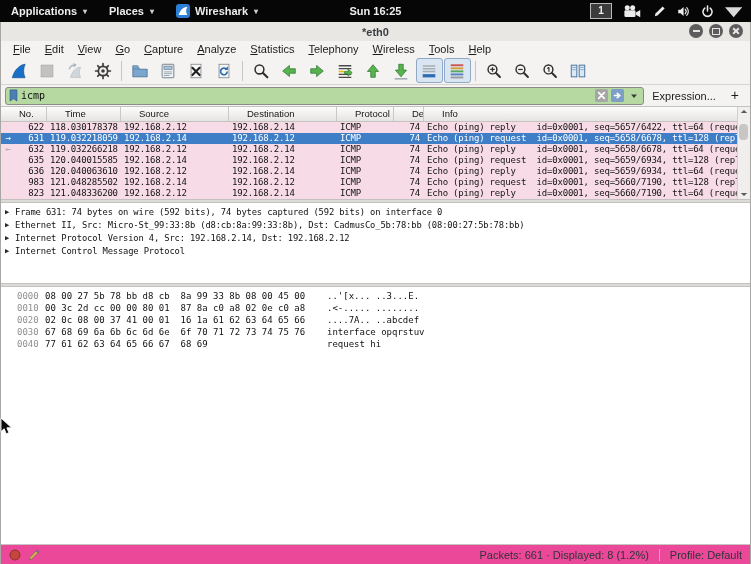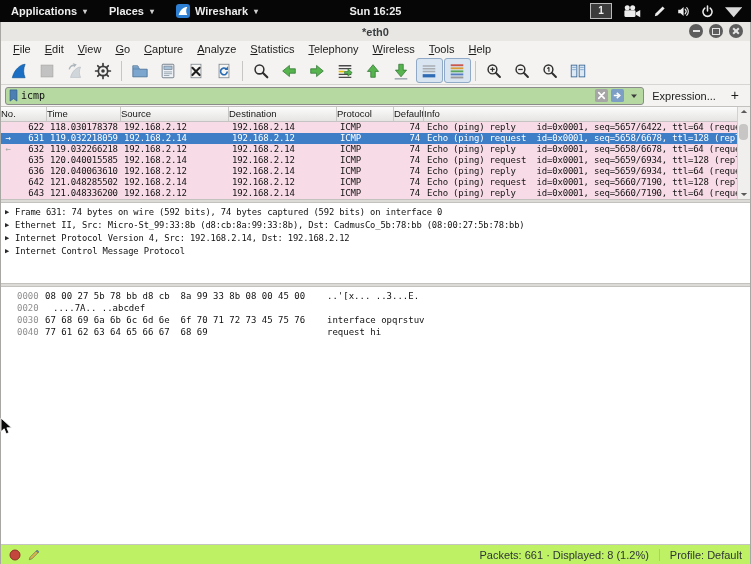--- a/index.html
+++ b/index.html
@@ -61,21 +61,21 @@
   .fbtn{width:13px;height:13px;display:inline-flex;align-items:center;justify-content:center}
   .fbtn svg{width:13px;height:13px;display:block}
   .fcaret svg{width:8px;height:8px}
   .expr{font-size:11px;color:#1c1c1c;padding:0 3px;white-space:nowrap;cursor:default}
   .addbtn{font-size:14px;color:#1c1c1c;padding:0 7px 2px 7px;cursor:default}
 
   
   .packetlist{height:92px;position:relative;background:#fff;overflow:hidden;flex:none}
   .pl-header{height:14px;display:flex;background:linear-gradient(#fcfcfc,#e5e4e2);
              border-bottom:1px solid #c5c4c2;font-size:9.5px;color:#161616}
-  .pl-hcell{border-right:1px solid #c9c8c6;padding:1px 0 0 0;box-sizing:border-box;
+  .pl-hcell{border-right:1px solid #c9c8c6;padding:1px 0 0 18px;box-sizing:border-box;
             overflow:hidden;white-space:nowrap}
   .w-no{width:46px}.w-time{width:74px}.w-src{width:108px}.w-dst{width:108px}
   .w-proto{width:57px}.w-len{width:30px}.w-info{flex:1;border-right:none}
   .pl-row{height:11px;display:flex;background:#f7dbe6;color:#141414;white-space:pre;
           font:9px "DejaVu Sans Mono",monospace;letter-spacing:-0.2px;line-height:11px}
   .pl-row.selected{background:#3d7ec6;color:#fff}
   .r-mark{width:14px;text-align:center;color:#a9a9a9;box-sizing:border-box}
   .pl-row.selected .r-mark{color:#fff}
   .r-no{width:32px;text-align:right;padding-right:3px;box-sizing:border-box}
   .r-time{width:74px;padding-left:3px;box-sizing:border-box}
@@ -100,21 +100,21 @@
   .det-arrow{width:10px;font-size:7px;color:#2a2a2a;letter-spacing:0;flex:none}
 
   
   .hexpane{flex:1;background:#fff;padding-top:3px;overflow:hidden}
   .hex-line{height:12px;display:flex;white-space:pre;font:9px "DejaVu Sans Mono",monospace;line-height:12px}
   .hx-off{width:38px;padding-left:16px;color:#8f8f8f;box-sizing:border-box;flex:none}
   .hx-bytes{width:274px;padding-left:6px;color:#111;box-sizing:border-box;flex:none}
   .hx-ascii{color:#111;padding-left:14px}
 
   
-  .statusbar{height:19px;background:#bef264;border-top:1px solid #c6c4c0;display:flex;
+  .statusbar{height:19px;background:#ec4899;border-top:1px solid #c6c4c0;display:flex;
              align-items:center;font-size:11px;color:#2e3436;padding:0 8px;gap:7px;flex:none}
   .sb-ic{display:inline-flex}
   .sb-ic svg{width:12px;height:12px;display:block}
   .sb-right{margin-left:auto;display:flex;align-items:center;gap:10px}
   .sb-sep{width:1px;height:12px;background:#bcbab6}
 
   .mouse-cursor{position:absolute;left:0;top:417px;width:12px;height:19px;z-index:50;pointer-events:none}
   .mouse-cursor svg{width:12px;height:19px;display:block}
 </style>
 </head>
@@ -424,22 +424,22 @@
         <div class="pl-hcell w-proto">Protocol</div>
         <div class="pl-hcell w-len">Default</div>
         <div class="pl-hcell w-info">Info</div>
       </div>
     <div class="pl-body">
         <div class="pl-row"><div class="r-mark"></div><div class="r-no">622</div><div class="r-time">118.030178378</div><div class="r-src">192.168.2.12</div><div class="r-dst">192.168.2.14</div><div class="r-proto">ICMP</div><div class="r-len">74</div><div class="r-info">Echo (ping) reply    id=0x0001, seq=5657/6422, ttl=64 (reque..</div></div>
         <div class="pl-row selected"><div class="r-mark">→</div><div class="r-no">631</div><div class="r-time">119.032218059</div><div class="r-src">192.168.2.14</div><div class="r-dst">192.168.2.12</div><div class="r-proto">ICMP</div><div class="r-len">74</div><div class="r-info">Echo (ping) request  id=0x0001, seq=5658/6678, ttl=128 (repl..</div></div>
         <div class="pl-row"><div class="r-mark">←</div><div class="r-no">632</div><div class="r-time">119.032266218</div><div class="r-src">192.168.2.12</div><div class="r-dst">192.168.2.14</div><div class="r-proto">ICMP</div><div class="r-len">74</div><div class="r-info">Echo (ping) reply    id=0x0001, seq=5658/6678, ttl=64 (reque..</div></div>
         <div class="pl-row"><div class="r-mark"></div><div class="r-no">635</div><div class="r-time">120.040015585</div><div class="r-src">192.168.2.14</div><div class="r-dst">192.168.2.12</div><div class="r-proto">ICMP</div><div class="r-len">74</div><div class="r-info">Echo (ping) request  id=0x0001, seq=5659/6934, ttl=128 (repl..</div></div>
         <div class="pl-row"><div class="r-mark"></div><div class="r-no">636</div><div class="r-time">120.040063610</div><div class="r-src">192.168.2.12</div><div class="r-dst">192.168.2.14</div><div class="r-proto">ICMP</div><div class="r-len">74</div><div class="r-info">Echo (ping) reply    id=0x0001, seq=5659/6934, ttl=64 (reque..</div></div>
-        <div class="pl-row"><div class="r-mark"></div><div class="r-no">642</div><div class="r-time">121.048285502</div><div class="r-src">192.168.2.14</div><div class="r-dst">192.168.2.12</div><div class="r-proto">ICMP</div><div class="r-len">74</div><div class="r-info">Echo (ping) request  id=0x0001, seq=5660/7190, ttl=128 (repl..</div></div>
-        <div class="pl-row"><div class="r-mark"></div><div class="r-no">643</div><div class="r-time">121.048336200</div><div class="r-src">192.168.2.12</div><div class="r-dst">192.168.2.14</div><div class="r-proto">ICMP</div><div class="r-len">74</div><div class="r-info">Echo (ping) reply    id=0x0001, seq=5660/7190, ttl=64 (reque..</div></div>
+        <div class="pl-row"><div class="r-mark"></div><div class="r-no">983</div><div class="r-time">121.048285502</div><div class="r-src">192.168.2.14</div><div class="r-dst">192.168.2.12</div><div class="r-proto">ICMP</div><div class="r-len">74</div><div class="r-info">Echo (ping) request  id=0x0001, seq=5660/7190, ttl=128 (repl..</div></div>
+        <div class="pl-row"><div class="r-mark"></div><div class="r-no">823</div><div class="r-time">121.048336200</div><div class="r-src">192.168.2.12</div><div class="r-dst">192.168.2.14</div><div class="r-proto">ICMP</div><div class="r-len">74</div><div class="r-info">Echo (ping) reply    id=0x0001, seq=5660/7190, ttl=64 (reque..</div></div>
       </div>
     <div class="pl-scroll">
       <span>
           <svg viewBox="0 0 10 6">
             <path d="M1 5h8L5 1z" fill="#5a5a5a"></path>
           </svg>
         </span>
       <span>
           <svg viewBox="0 0 10 6">
             <path d="M1 1h8L5 5z" fill="#5a5a5a"></path>
@@ -455,22 +455,23 @@
       <div class="det-line"><span class="det-arrow">▶</span><span>Frame 631: 74 bytes on wire (592 bits), 74 bytes captured (592 bits) on interface 0</span></div>
       <div class="det-line"><span class="det-arrow">▶</span><span>Ethernet II, Src: Micro-St_99:33:8b (d8:cb:8a:99:33:8b), Dst: CadmusCo_5b:78:bb (08:00:27:5b:78:bb)</span></div>
       <div class="det-line"><span class="det-arrow">▶</span><span>Internet Protocol Version 4, Src: 192.168.2.14, Dst: 192.168.2.12</span></div>
       <div class="det-line"><span class="det-arrow">▶</span><span>Internet Control Message Protocol</span></div>
     </div>
 
   <div class="splitter"></div>
 
   <div class="hexpane">
       <div class="hex-line"><span class="hx-off">0000</span><span class="hx-bytes">08 00 27 5b 78 bb d8 cb  8a 99 33 8b 08 00 45 00</span><span class="hx-ascii">..'[x... ..3...E.</span></div>
-      <div class="hex-line"><span class="hx-off">0020</span><span class="hx-ascii">....7A.. ..abcdef</span></div>
-      <div class="hex-line"><span class="hx-off">0030</span><span class="hx-bytes">67 68 69 6a 6b 6c 6d 6e  6f 70 71 72 73 45 75 76</span><span class="hx-ascii">interface opqrstuv</span></div>
+      <div class="hex-line"><span class="hx-off">0010</span><span class="hx-bytes">00 3c 2d cc 00 00 80 01  87 8a c0 a8 02 0e c0 a8</span><span class="hx-ascii">.&lt;-..... ........</span></div>
+      <div class="hex-line"><span class="hx-off">0020</span><span class="hx-bytes">02 0c 08 00 37 41 00 01  16 1a 61 62 63 64 65 66</span><span class="hx-ascii">....7A.. ..abcdef</span></div>
+      <div class="hex-line"><span class="hx-off">0030</span><span class="hx-bytes">67 68 69 6a 6b 6c 6d 6e  6f 70 71 72 73 74 75 76</span><span class="hx-ascii">interface opqrstuv</span></div>
       <div class="hex-line"><span class="hx-off">0040</span><span class="hx-bytes">77 61 62 63 64 65 66 67  68 69</span><span class="hx-ascii">request hi</span></div>
     </div>
 
   <div class="statusbar">
     <span class="sb-ic">
         <svg viewBox="0 0 12 12">
           <circle cx="6" cy="6" r="5" fill="#c4463d" stroke="#8e2f28"></circle>
         </svg>
       </span>
     <span class="sb-ic">

